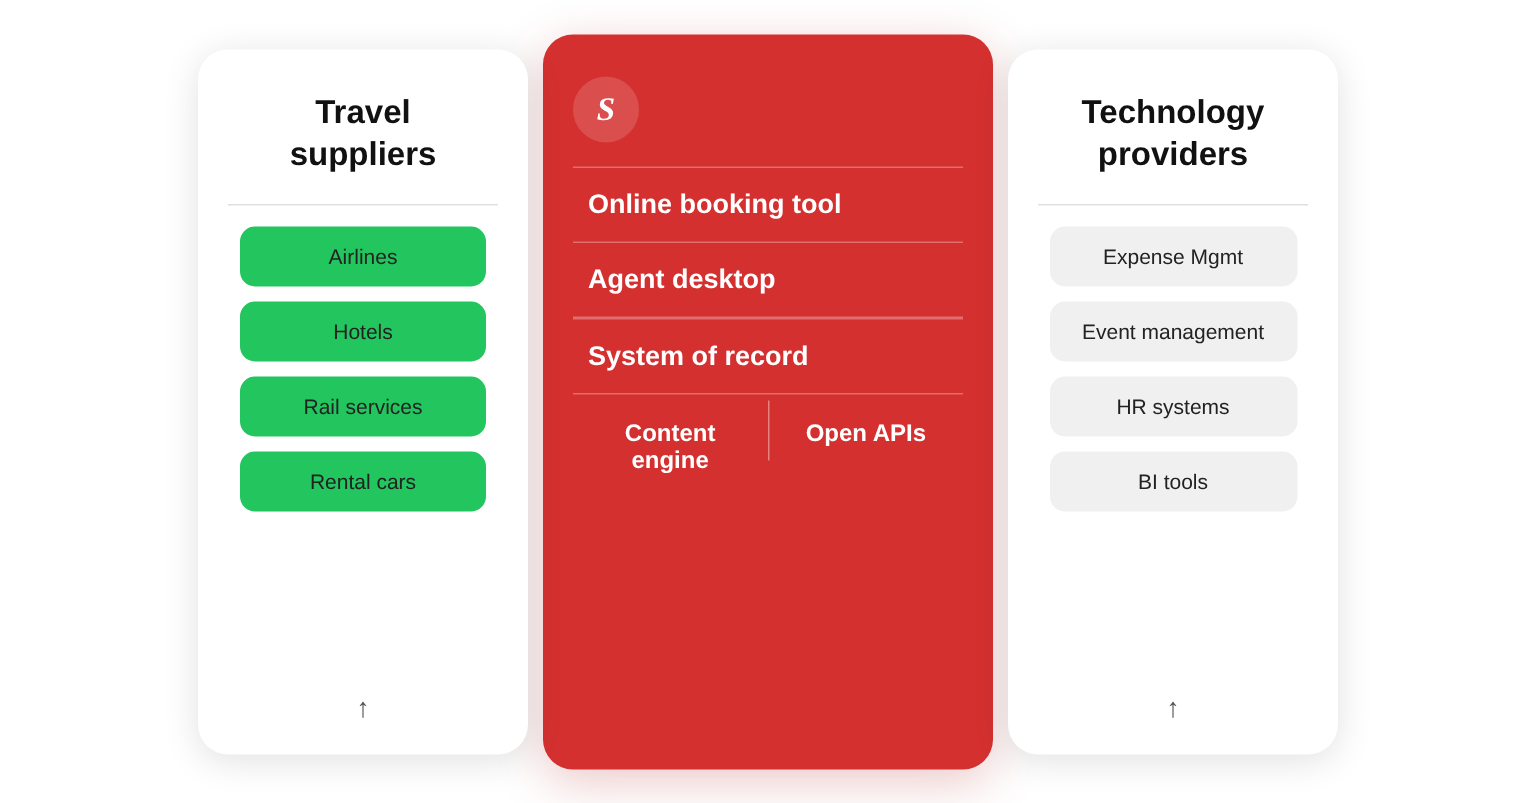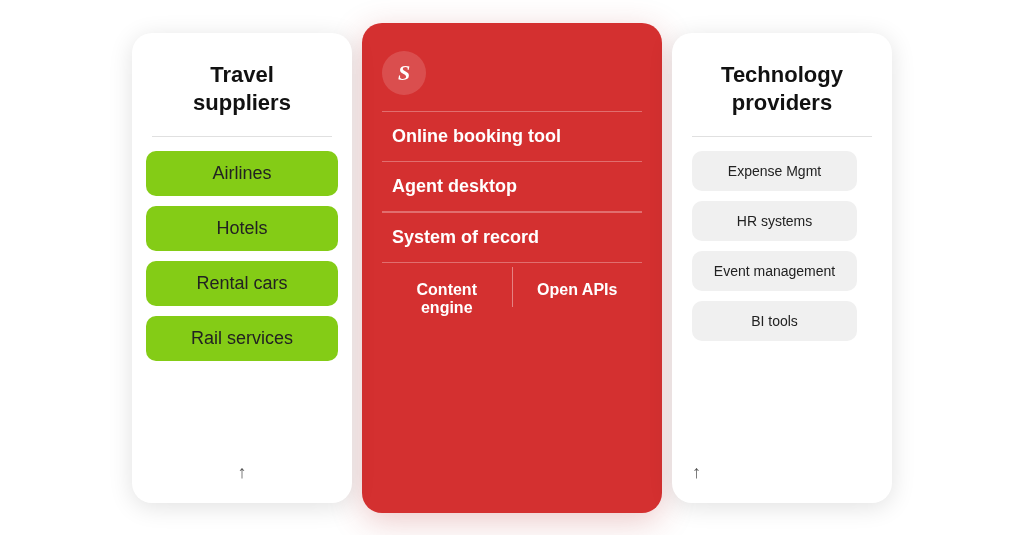--- a/index.html
+++ b/index.html
@@ -71,25 +71,25 @@
     }
 
     .divider {
       width: 100%;
       height: 1px;
       background: #e0e0e0;
       margin-bottom: 14px;
     }
 
     .supplier-btn {
-      width: 192px;
-      background: #84cc16;
+      width: 164px;
+      background: #22c55e;
       border-radius: 10px;
       padding: 12px 16px;
-      font-size: 18px;
+      font-size: 14px;
       font-weight: 500;
       color: #222222;
       text-align: center;
       margin-bottom: 10px;
     }
 
     .arrow-icon {
       margin-top: auto;
       font-size: 18px;
       color: #555555;
@@ -163,20 +163,21 @@
       background: rgba(255,255,255,0.4);
     }
 
     
     .card-right {
       width: 220px;
       height: 470px;
       padding: 28px 20px 20px 20px;
       display: flex;
       flex-direction: column;
+      align-items: center;
     }
 
     .card-right-title {
       font-size: 22px;
       font-weight: 700;
       text-align: center;
       color: #111111;
       margin-bottom: 18px;
       line-height: 1.3;
     }
@@ -200,22 +201,22 @@
 
   <div class="connector-line connector-left"></div>
   <div class="connector-line connector-right"></div>
 
   <div class="card card-left">
     <div class="card-left-title" style="white-space: pre-line;">Travel
 suppliers</div>
     <div class="divider"></div>
     <div class="supplier-btn">Airlines</div>
     <div class="supplier-btn">Hotels</div>
+    <div class="supplier-btn">Rail services</div>
     <div class="supplier-btn">Rental cars</div>
-    <div class="supplier-btn">Rail services</div>
     <div class="arrow-icon">↑</div>
   </div>
 
   <div class="card-center">
     <div class="center-logo">S</div>
 
     <div class="center-divider"></div>
     <div class="center-item">Online booking tool</div>
     <div class="center-divider"></div>
     <div class="center-item">Agent desktop</div>
@@ -229,18 +230,18 @@
       <div class="center-bottom-divider"></div>
       <div class="center-bottom-item">Open APIs</div>
     </div>
   </div>
 
   <div class="card card-right">
     <div class="card-right-title" style="white-space: pre-line;">Technology
 providers</div>
     <div class="divider"></div>
     <div class="provider-btn">Expense Mgmt</div>
+    <div class="provider-btn">Event management</div>
     <div class="provider-btn">HR systems</div>
-    <div class="provider-btn">Event management</div>
     <div class="provider-btn">BI tools</div>
     <div class="arrow-icon">↑</div>
   </div>
 </div>
 
 </body></html>

